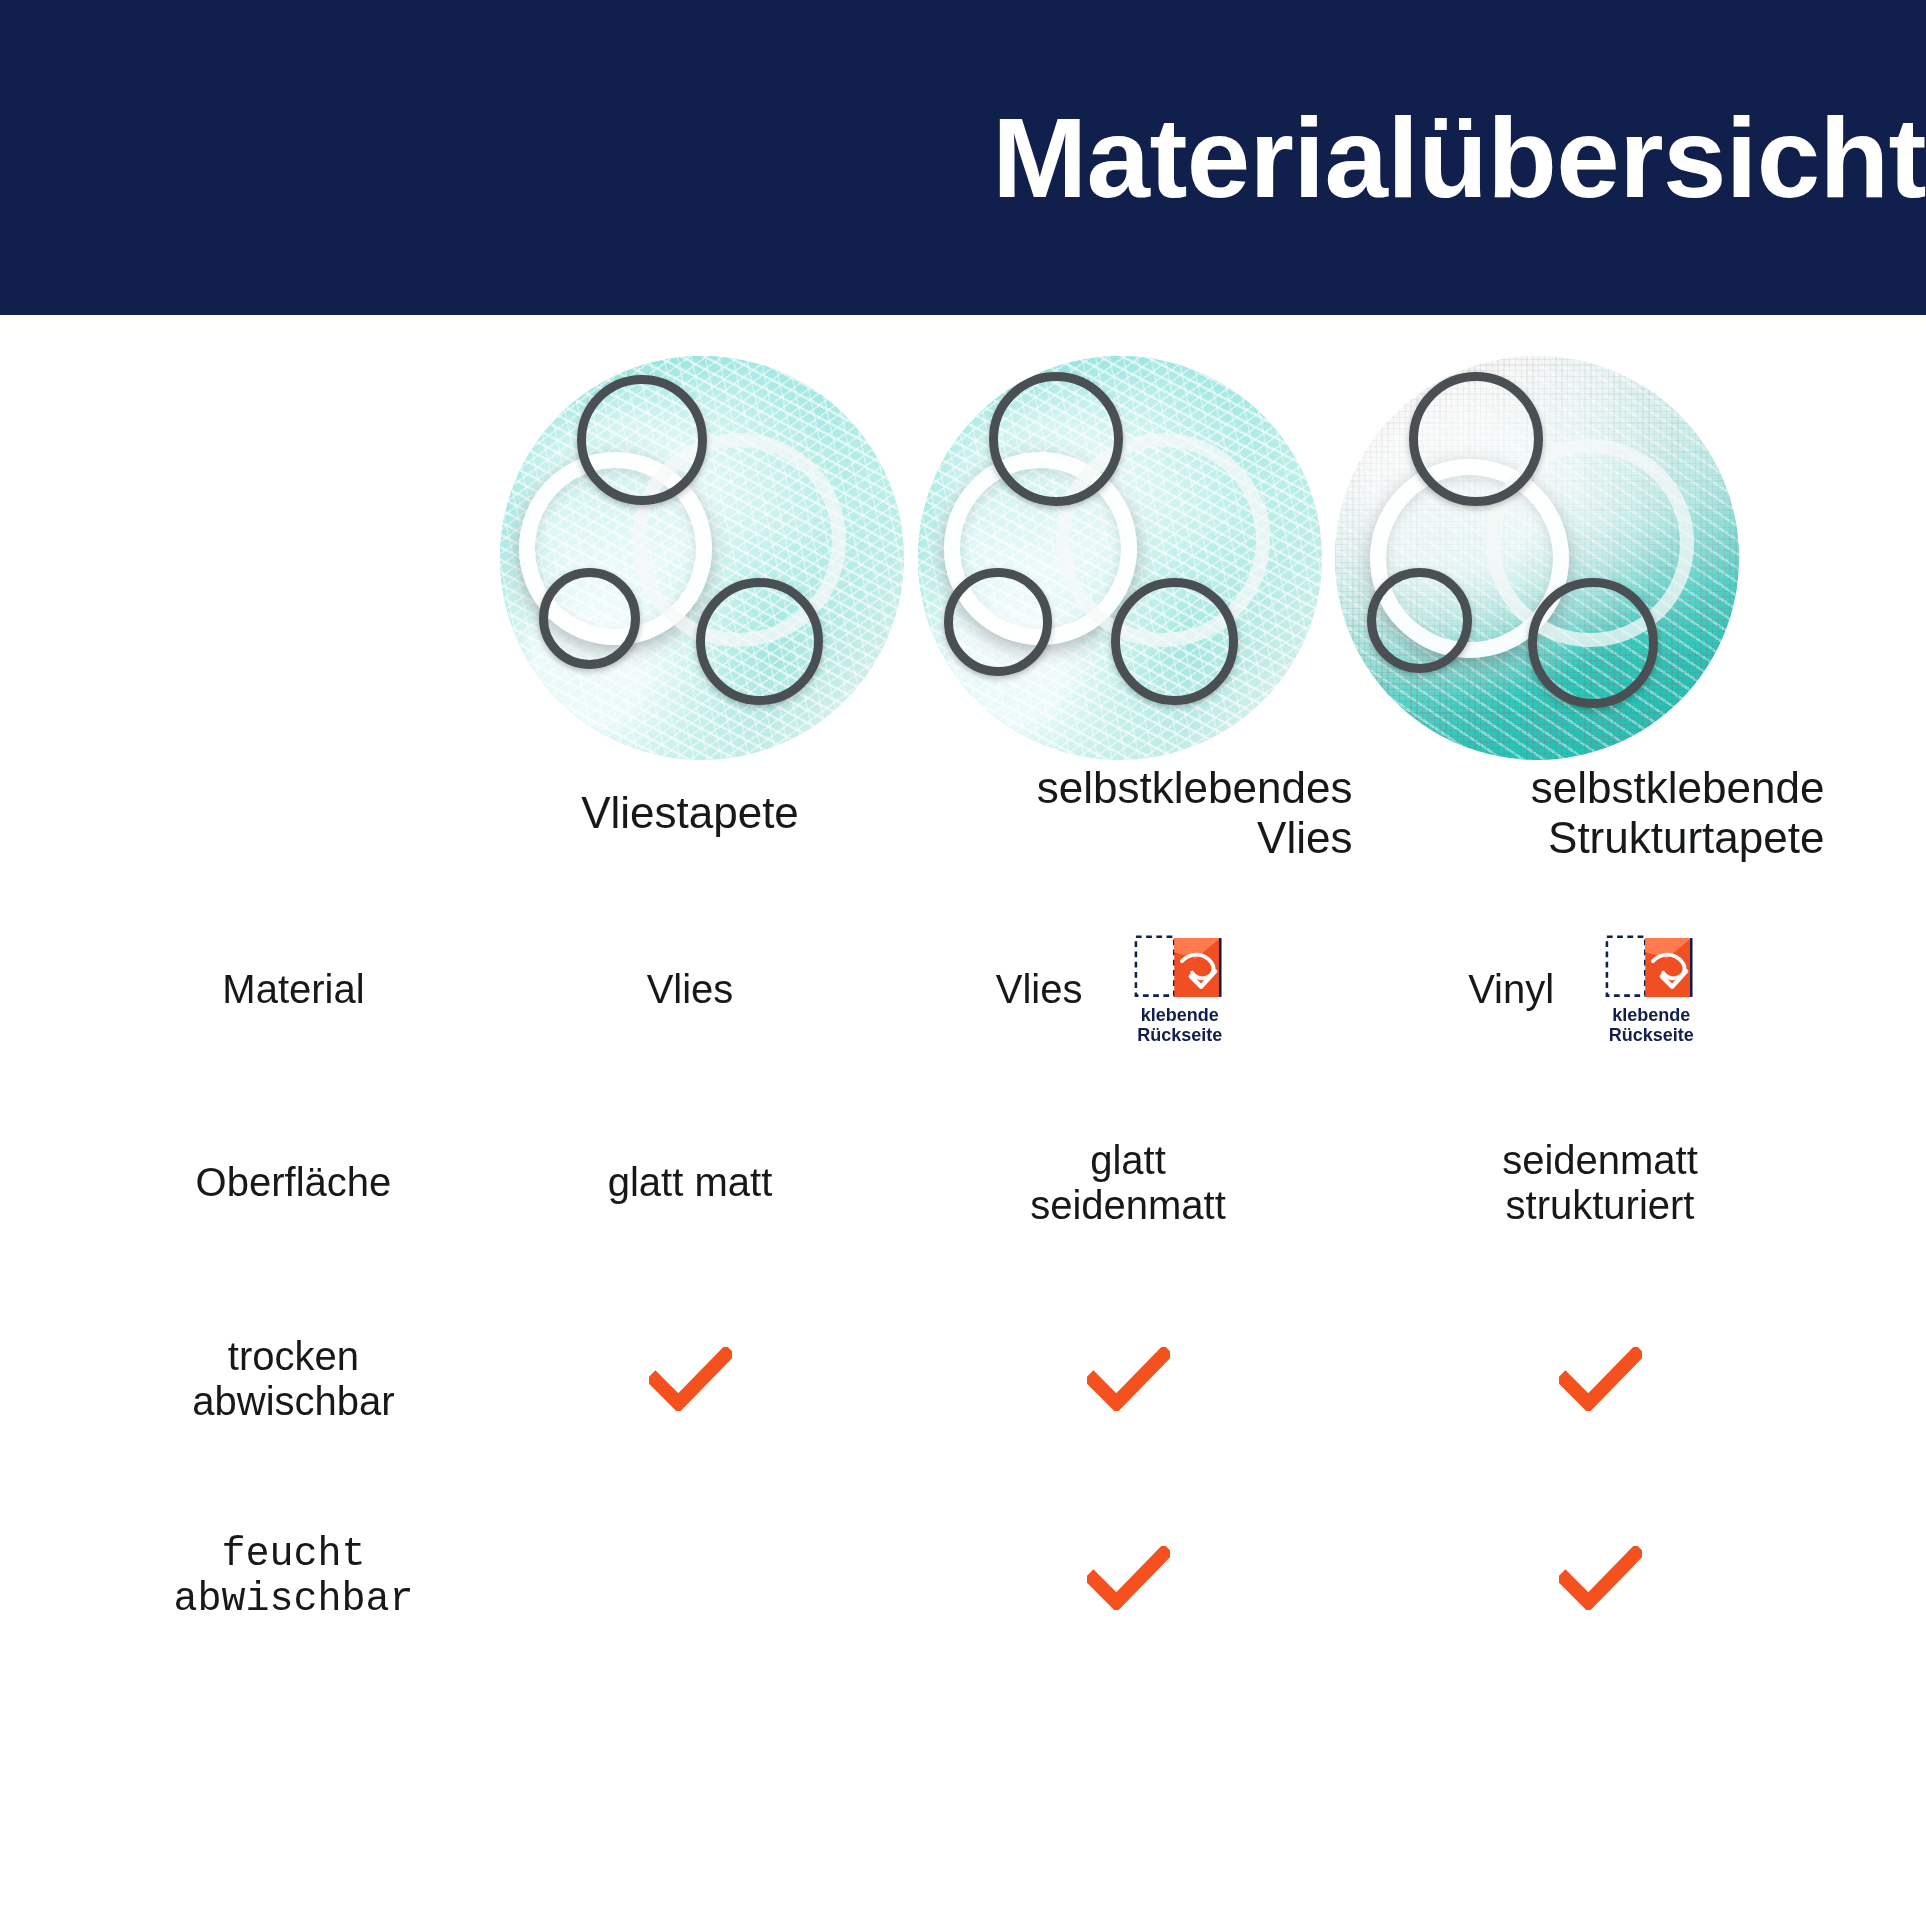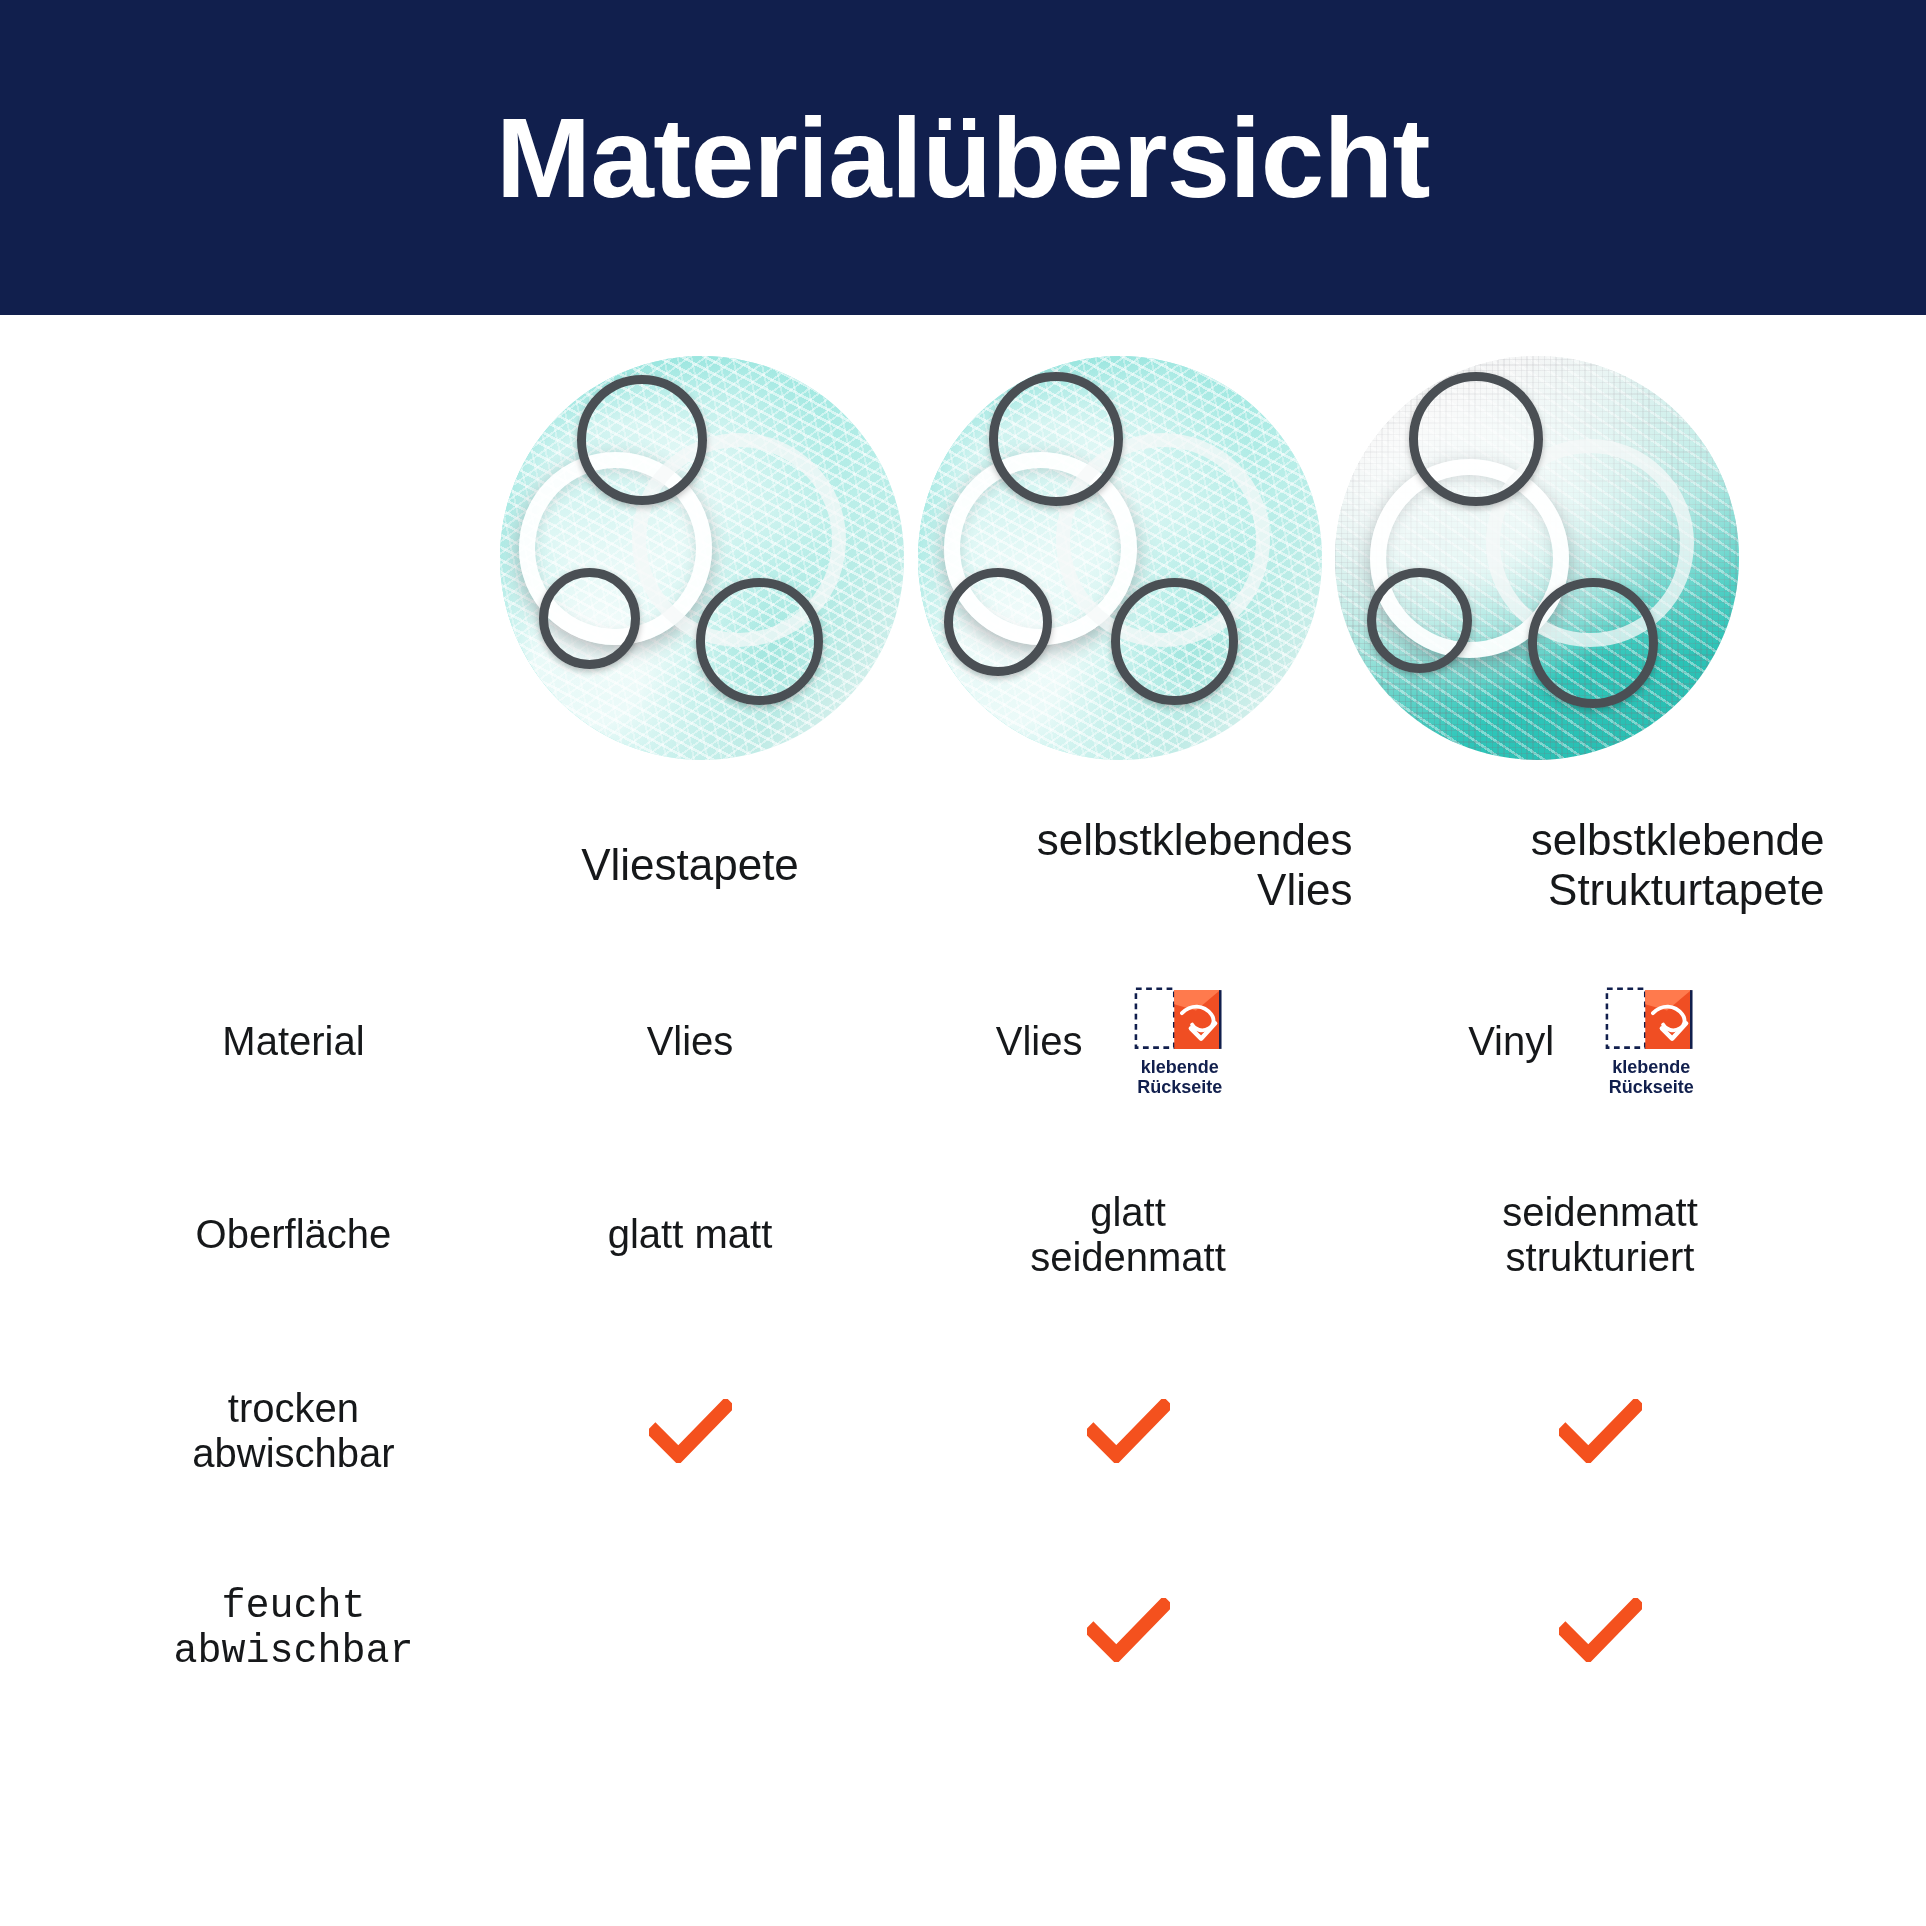--- a/index.html
+++ b/index.html
@@ -14,21 +14,21 @@
     overflow: hidden;
   }
 
   
   .header-bar {
     width: 100%;
     height: 315px;
     background: #111f4d;
     display: flex;
     align-items: center;
-    justify-content: center;
+    justify-content: flex-end;
     box-sizing: border-box;
   }
   .header-title {
     color: #ffffff;
     font-size: 114px;
     font-weight: bold;
     letter-spacing: -0.6px;
     line-height: 1;
     text-align: center;
   }
@@ -95,21 +95,21 @@
   }
   .ring-soft {
     position: absolute;
     border-radius: 50%;
     border: 14px solid rgba(245,248,248,0.75);
   }
 
   
   .table-wrap {
     position: absolute;
-    top: 784px;
+    top: 732px;
     left: 90px;
     width: 1746px;
   }
   table.mat {
     border-collapse: collapse;
     width: 1746px;
     table-layout: fixed;
   }
   table.mat td {
     border: 0;

